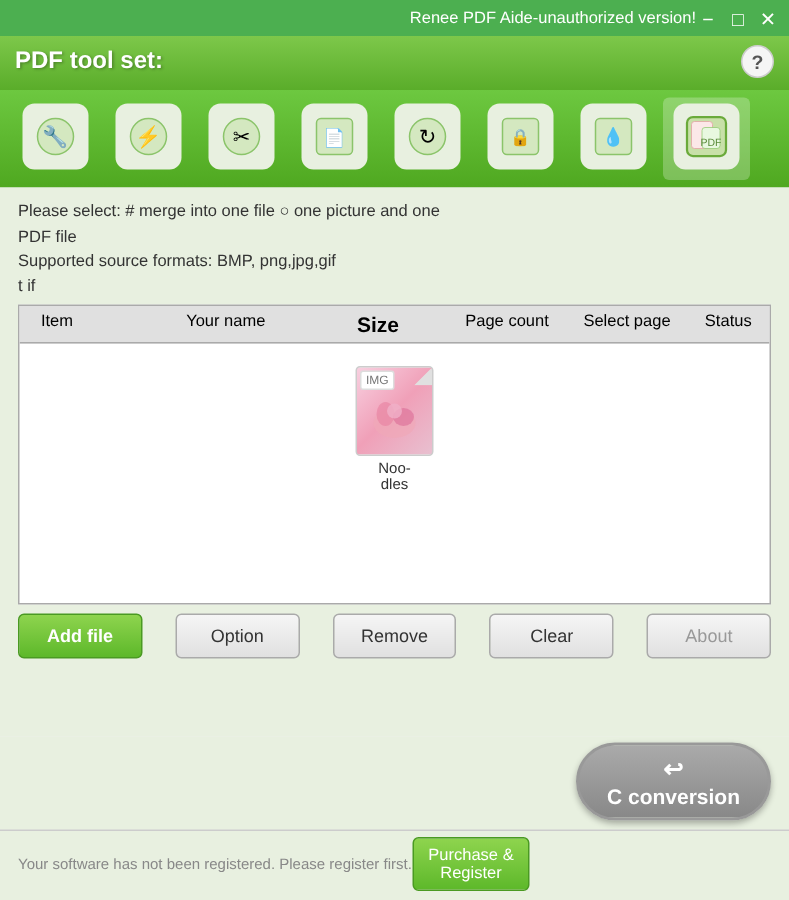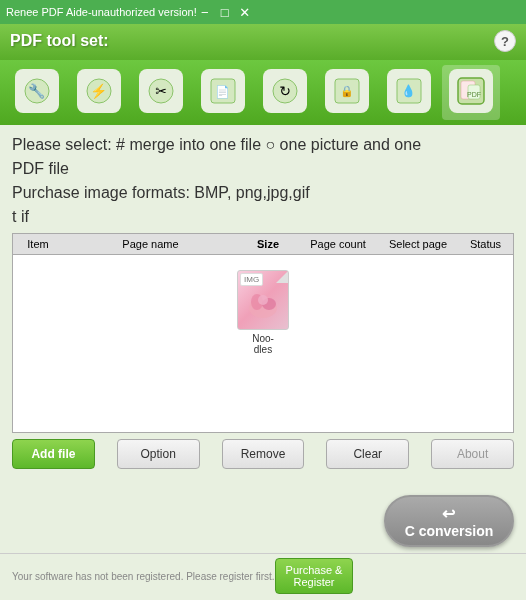--- a/index.html
+++ b/index.html
@@ -11,21 +11,21 @@
       background: #f0f0f0;
       overflow: hidden;
     }
 
     
     .title-bar {
       background: #4caf50;
       color: white;
       display: flex;
       align-items: center;
-      justify-content: flex-start;
+      justify-content: flex-end;
       padding: 3px 6px;
       height: 24px;
     }
     .title-bar-title {
       font-size: 11px;
       color: white;
     }
     .title-bar-controls {
       display: flex;
       gap: 4px;
@@ -112,21 +112,21 @@
     .icon-img2pdf { background: #e8f0e0; }
 
     
     .main-content {
       background: #e8f0e0;
       padding: 8px 12px;
       flex: 1;
     }
 
     .info-text {
-      font-size: 16px;
+      font-size: 11px;
       color: #333;
       margin-bottom: 4px;
       line-height: 1.5;
     }
 
     
     .file-table-wrapper {
       border: 1px solid #aaa;
       background: white;
       margin-bottom: 6px;
@@ -134,21 +134,21 @@
       overflow: hidden;
     }
     .file-table-header {
       display: flex;
       background: #e0e0e0;
       border-bottom: 1px solid #aaa;
       padding: 4px 0;
     }
     .col-item { width: 50px; text-align: center; font-size: 11px; }
     .col-name { flex: 1; text-align: center; font-size: 11px; }
-    .col-size { width: 60px; text-align: center; font-size: 11px; font-weight: bold; }
+    .col-size { width: 60px; text-align: left; font-size: 14px; font-weight: bold; }
     .col-pagecount { width: 80px; text-align: center; font-size: 11px; }
     .col-selectpage { width: 80px; text-align: center; font-size: 11px; }
     .col-status { width: 55px; text-align: center; font-size: 11px; }
 
     .file-table-body {
       display: flex;
       flex-direction: column;
       align-items: center;
       justify-content: center;
       height: calc(200px - 28px);
@@ -462,28 +462,28 @@
       </div>
 
     </div>
   </div>
 
   <div class="main-content">
 
     <div class="info-text">
       <div>Please select: # merge into one file ○ one picture and one</div>
       <div>PDF file</div>
-      <div>Purchase image formats: BMP, png,jpg,gif</div>
+      <div>Supported source formats: BMP, png,jpg,gif</div>
       <div>t if</div>
     </div>
 
     <div class="file-table-wrapper">
       <div class="file-table-header">
         <div class="col-item">Item</div>
-        <div class="col-name">Page name</div>
+        <div class="col-name">Your name</div>
         <div class="col-size">Size</div>
         <div class="col-pagecount">Page count</div>
         <div class="col-selectpage">Select page</div>
         <div class="col-status">Status</div>
       </div>
       <div class="file-table-body">
         <div class="file-thumb">
           <div class="thumb-img">
             <div class="thumb-corner"></div>
             <div class="img-badge">IMG</div>

